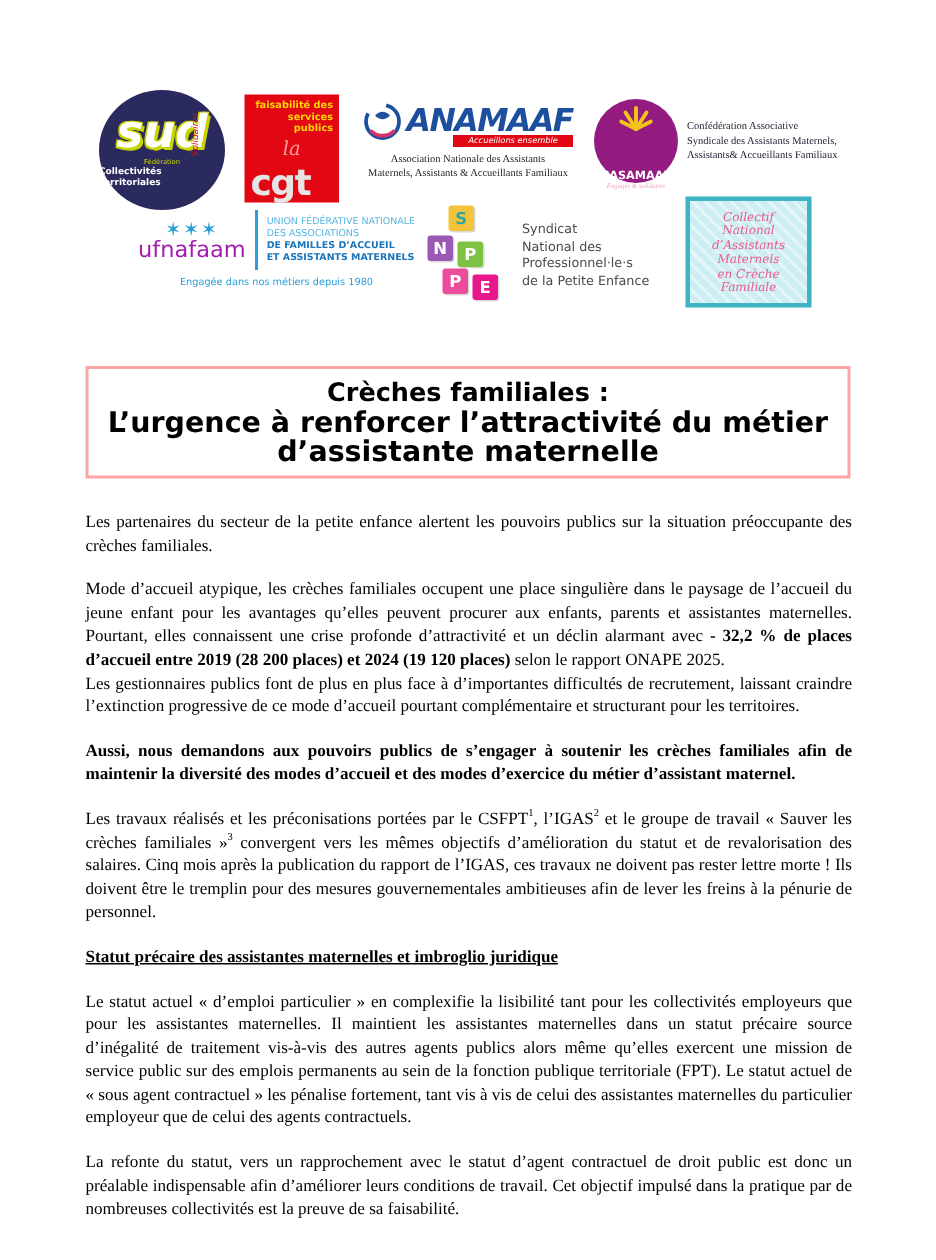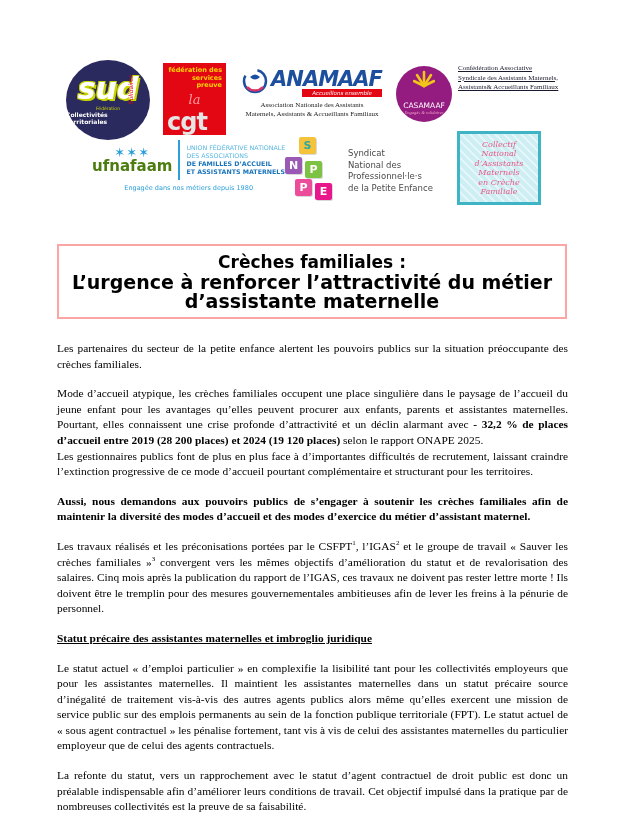--- a/index.html
+++ b/index.html
@@ -38,32 +38,32 @@
   .anamaaf-main{color:#1d4f9f;font-family:"DejaVu Sans",sans-serif;font-weight:bold;font-style:italic;
        font-size:21px;line-height:20px;letter-spacing:-1px;}
   .anamaaf-banner{background:#e30613;color:#fff;font-size:5.5px;font-style:italic;
        padding:1px 10px;align-self:flex-end;font-family:"DejaVu Sans",sans-serif;}
   .anamaaf-desc{font-size:7px;line-height:9px;text-align:center;margin-top:3px;color:#222;}
 
   
   .casamaaf{left:396px;top:66px;width:56px;height:56px;border-radius:50%;background:#941b80;
        display:flex;flex-direction:column;align-items:center;justify-content:flex-start;padding-top:4px;
        box-sizing:border-box;}
-  .casamaaf-main{color:#fff;font-family:"DejaVu Sans",sans-serif;font-weight:normal;font-size:7.5px;margin-top:7px;}
+  .casamaaf-main{color:#fff;font-family:"DejaVu Sans",sans-serif;font-weight:bold;font-size:7.5px;margin-top:17px;}
   .casamaaf-tag{color:#f0a0c8;font-size:4.5px;font-style:italic;}
 
   
-  .confed{left:458px;top:64px;width:116px;font-size:7px;line-height:9.5px;color:#1a1a2e;text-decoration:underline;}
+  .confed{left:458px;top:80px;width:116px;font-size:7px;line-height:9.5px;color:#1a1a2e;}
 
   
   .ufnafaam{left:92px;top:140px;display:flex;flex-direction:column;}
   .ufna-row{display:flex;align-items:center;}
   .ufna-left{display:flex;flex-direction:column;align-items:center;margin-right:6px;}
   .ufna-stars{color:#2a9fd8;font-size:13px;line-height:12px;letter-spacing:1px;}
-  .ufna-main{color:#4d7c0f;font-family:"DejaVu Sans",sans-serif;font-weight:bold;font-size:15px;line-height:15px;}
+  .ufna-main{color:#a21caf;font-family:"DejaVu Sans",sans-serif;font-weight:normal;font-size:15px;line-height:15px;}
   .ufna-sep{width:2px;height:40px;background:#2a9fd8;margin-right:6px;}
   .ufna-desc{font-family:"DejaVu Sans",sans-serif;font-size:6.3px;line-height:8px;color:#56b6e0;}
   .ufna-desc .b{font-weight:bold;color:#1b75bb;}
   .ufna-tag{font-family:"DejaVu Sans",sans-serif;font-size:6.5px;color:#2a9fd8;margin-top:4px;text-align:center;}
 
   
   .snppe-cubes{left:283px;top:137px;width:58px;height:64px;}
   .cube{position:absolute;width:17px;height:17px;border-radius:2px;color:#fff;
        font-family:"DejaVu Sans",sans-serif;font-weight:bold;font-size:11px;
        display:flex;align-items:center;justify-content:center;box-shadow:1px 1px 0 rgba(0,0,0,.15);}
@@ -106,21 +106,21 @@
   <div class="logo-band">
 
     <div class="abs sud">
       <div class="sud-main">sud</div>
       <div class="sud-side">Solidaires</div>
       <div class="sud-fede">Fédération</div>
       <div class="sud-bottom">Collectivités Territoriales</div>
     </div>
 
     <div class="abs cgt">
-      <div class="cgt-top">fédération des services preuve</div>
+      <div class="cgt-top">faisabilité des services publics</div>
       <div class="cgt-script">la</div>
       <div class="cgt-main">cgt</div>
     </div>
 
     <div class="abs anamaaf">
       <div class="anamaaf-row">
         <span>
           <svg width="26" height="26" viewBox="0 0 26 26">
             <circle cx="13" cy="13" r="11" fill="none" stroke="#1d4f9f" stroke-width="2.5" stroke-dasharray="40 14"></circle>
             <path d="M5 19 A11 11 0 0 0 21 19" fill="none" stroke="#d6336c" stroke-width="2.5"></path>

